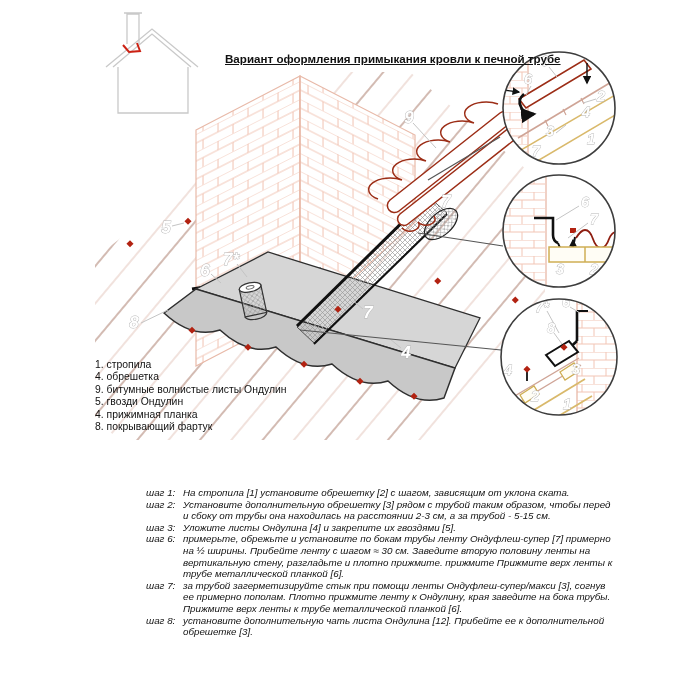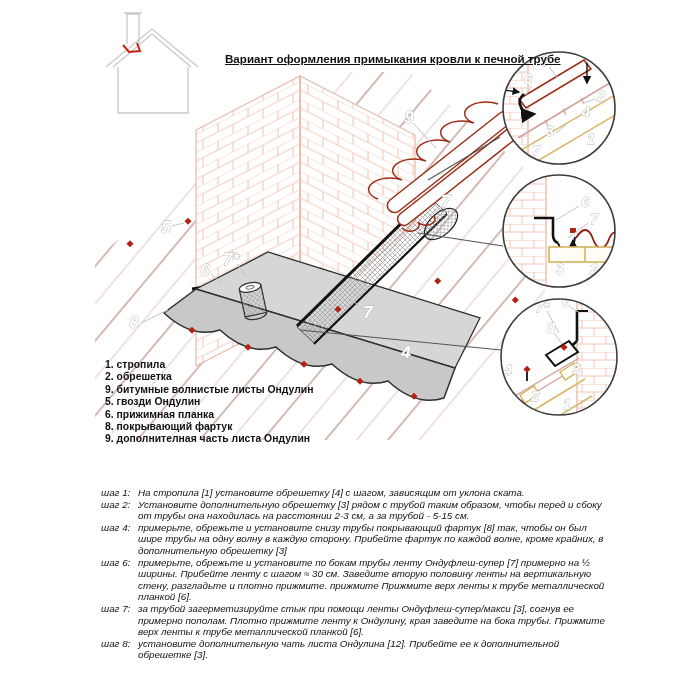--- a/index.html
+++ b/index.html
@@ -1,25 +1,25 @@
 <!DOCTYPE html>
 <html><head>
 <meta charset="utf-8">
 <style>
   html,body{margin:0;padding:0;background:#fff;}
   #stage{position:relative;width:700px;height:700px;background:#fff;overflow:hidden;
          font-family:"Liberation Sans",sans-serif;}
   #canvas{position:absolute;left:0;top:0;}
   .title{position:absolute;left:225px;top:52px;font-size:11.6px;font-weight:bold;color:#111;
          text-decoration:underline;white-space:nowrap;}
-  .legend{position:absolute;left:105px;top:359px;font-size:10.4px;font-weight:bold;color:#111;
+  .legend{position:absolute;left:95px;top:359px;font-size:10.4px;font-weight:normal;color:#111;
           line-height:12.4px;}
   .steps{position:absolute;left:101px;top:487px;width:512px;font-size:9.8px;font-style:italic;
          color:#111;line-height:11.6px;}
-  .step{display:flex;}
+  .step{display:flex;margin-left:45px;}
   .step-label{flex:none;width:37px;}
   .step-text{flex:1;}
   .co{fill:#fff;stroke:#b6b6b6;stroke-width:0.9px;paint-order:stroke;
       font:italic bold 17px "Liberation Sans",sans-serif;text-anchor:middle;}
   .cs{fill:#fff;stroke:#b6b6b6;stroke-width:0.8px;paint-order:stroke;
       font:italic bold 14.5px "Liberation Sans",sans-serif;text-anchor:middle;}
   .ldr{stroke:#c4c4c4;stroke-width:1;fill:none;}
   .blk{stroke:#111;fill:none;}
 </style>
 </head>
@@ -234,40 +234,39 @@
       <text class="cs" x="567" y="409">1</text>
     </g>
     <circle cx="559" cy="357" r="58" fill="none" stroke="#3d3d3d" stroke-width="1.6"></circle>
   </g>
 </svg>
 
 <div class="title">Вариант оформления примыкания кровли к печной трубе</div>
 
 <div class="legend">
   <div>1. стропила</div>
-  <div>2. обрешетка</div>
+  <div>4. обрешетка</div>
   <div>9. битумные волнистые листы Ондулин</div>
   <div>5. гвозди Ондулин</div>
-  <div>6. прижимная планка</div>
+  <div>4. прижимная планка</div>
   <div>8. покрывающий фартук</div>
-  <div>9. дополнителная часть листа Ондулин</div>
 </div>
 
 <div class="steps">
   <div class="step">
     <span class="step-label">шаг 1:</span>
-    <span class="step-text">На стропила [1] установите обрешетку [4] с шагом, зависящим от уклона ската.</span>
+    <span class="step-text">На стропила [1] установите обрешетку [2] с шагом, зависящим от уклона ската.</span>
   </div>
   <div class="step">
     <span class="step-label">шаг 2:</span>
     <span class="step-text">Установите дополнительную обрешетку [3] рядом с трубой таким образом, чтобы перед и сбоку от трубы она находилась на расстоянии 2-3 см, а за трубой - 5-15 см.</span>
   </div>
   <div class="step">
-    <span class="step-label">шаг 4:</span>
-    <span class="step-text">примерьте, обрежьте и установите снизу трубы покрывающий фартук [8] так, чтобы он был шире трубы на одну волну в каждую сторону. Прибейте фартук по каждой волне, кроме крайних, в дополнительную обрешетку [3]</span>
+    <span class="step-label">шаг 3:</span>
+    <span class="step-text">Уложите листы Ондулина [4] и закрепите их гвоздями [5].</span>
   </div>
   <div class="step">
     <span class="step-label">шаг 6:</span>
     <span class="step-text">примерьте, обрежьте и установите по бокам трубы ленту Ондуфлеш-супер [7] примерно на ½ ширины. Прибейте ленту с шагом ≈ 30 см. Заведите вторую половину ленты на вертикальную стену, разгладьте и плотно прижмите. прижмите Прижмите верх ленты к трубе металлической планкой [6].</span>
   </div>
   <div class="step">
     <span class="step-label">шаг 7:</span>
     <span class="step-text">за трубой загерметизируйте стык при помощи ленты Ондуфлеш-супер/макси [3], согнув ее примерно пополам. Плотно прижмите ленту к Ондулину, края заведите на бока трубы. Прижмите верх ленты к трубе металлической планкой [6].</span>
   </div>
   <div class="step">

